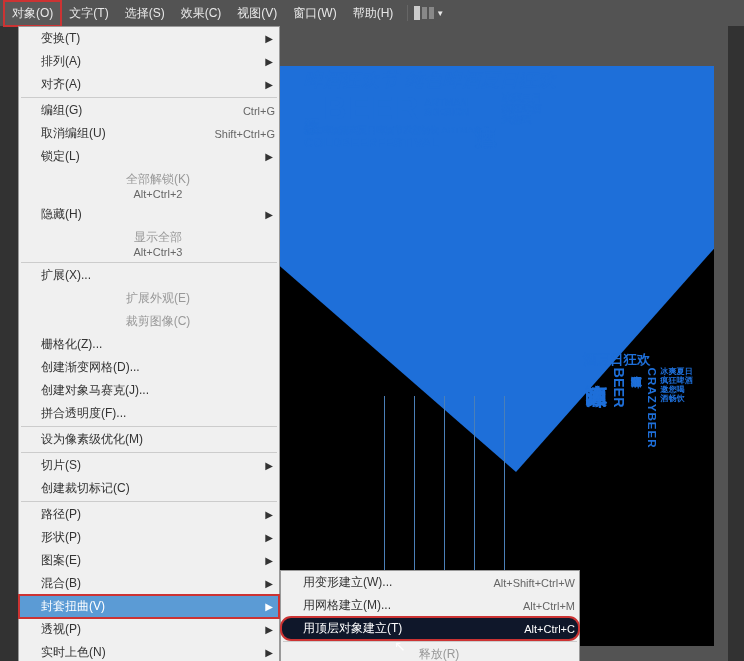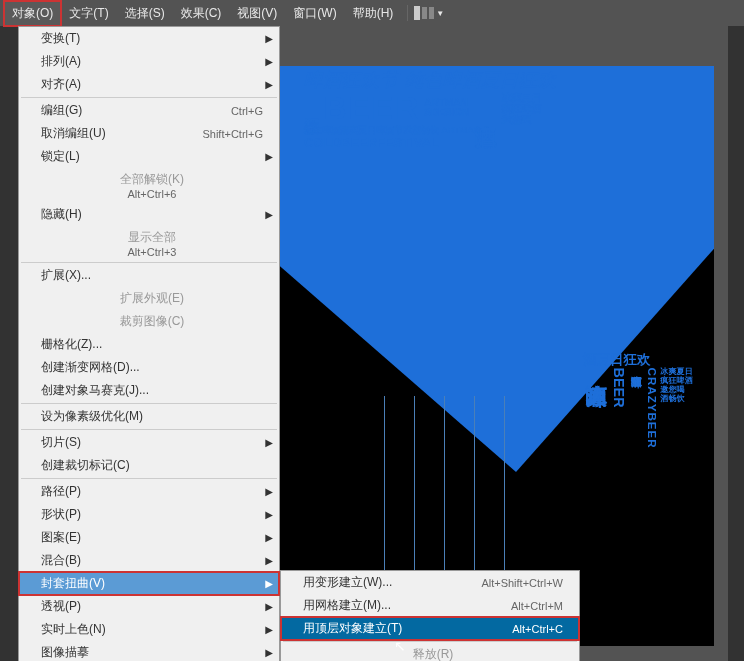--- a/index.html
+++ b/index.html
@@ -9,30 +9,30 @@
     .menubar-item { padding: 4px 8px; cursor: pointer; text-align: right; }
     .menubar-item.active { background: #5a5a5a; outline: 2px solid #cc3333; outline-offset: -1px; }
     .menubar-sep { width: 1px; height: 16px; background: #666; margin: 0 6px; }
     .layout-icon { width: 20px; height: 16px; display: flex; align-items: center; gap: 2px; }
     .layout-icon span { width: 6px; height: 12px; background: #888; }
     .layout-icon span:first-child { background: #ccc; height: 14px; }
     .dropdown-arrow { font-size: 8px; margin-left: 2px; }
     
     .main-menu { position: absolute; top: 26px; left: 18px; width: 262px; background: #f0f0f0; border: 1px solid #999; font-size: 12px; color: #333; z-index: 10; }
     .menu-sep { height: 1px; background: #ccc; margin: 1px 2px; }
-    .menu-item { display: flex; align-items: center; padding: 3px 16px 3px 22px; position: relative; cursor: pointer; }
+    .menu-item { display: flex; align-items: center; padding: 3px 4px 3px 22px; position: relative; cursor: pointer; }
     .menu-item.disabled { color: #999; cursor: default; flex-direction: column; }
     .menu-item.highlighted { background: #5b9bd5; color: #fff; outline: 2px solid #cc3333; outline-offset: -1px; }
     .menu-label { flex: 1; }
     .menu-shortcut { color: #666; font-size: 11px; }
     .menu-item.highlighted .menu-shortcut { color: #fff; }
     .menu-arrow { position: absolute; right: 6px; font-size: 10px; }
     
     .sub-menu { position: absolute; top: 570px; left: 280px; width: 300px; background: #f0f0f0; border: 1px solid #999; font-size: 12px; color: #333; z-index: 11; }
-    .sub-menu .menu-item.highlighted { background: #0369a1; color: #fff; outline: 2px solid #cc3333; outline-offset: -1px; }
+    .sub-menu .menu-item.highlighted { background: #0f172a; color: #fff; outline: 2px solid #cc3333; outline-offset: -1px; border-radius: 10px; }
     
     .canvas { position: absolute; top: 26px; left: 264px; width: 464px; height: 635px; background: #535353; }
     .artboard { position: absolute; top: 40px; left: 10px; width: 440px; height: 580px; background: #000; overflow: hidden; }
     .blue-shape { position: absolute; top: 0; left: 0; width: 100%; height: 70%; background: #1e6fd9; clip-path: polygon(0 0, 100% 0, 100% 45%, 55% 100%, 0 48%); }
     .beer-text { position: absolute; top: 5px; left: 30px; right: 10px; color: #1e6fd9; font-weight: bold; line-height: 1.1; }
     .beer-text .line1 { font-size: 18px; letter-spacing: 1px; }
     .beer-text .line1 span:first-child { font-style: italic; }
     .beer-text .beer-big { font-size: 32px; letter-spacing: 2px; }
     .beer-text .small { font-size: 9px; }
     .beer-text .med { font-size: 13px; }
@@ -84,21 +84,21 @@
     <div class="menu-item">
       <span class="menu-label">取消编组(U)</span>
       <span class="menu-shortcut">Shift+Ctrl+G</span>
     </div>
     <div class="menu-item">
       <span class="menu-label">锁定(L)</span>
       <span class="menu-arrow">▶</span>
     </div>
     <div class="menu-item disabled">
       <span class="menu-label">全部解锁(K)</span>
-      <span class="menu-shortcut">Alt+Ctrl+6</span>
+      <span class="menu-shortcut">Alt+Ctrl+2</span>
     </div>
     <div class="menu-item">
       <span class="menu-label">隐藏(H)</span>
       <span class="menu-arrow">▶</span>
     </div>
     <div class="menu-item disabled">
       <span class="menu-label">显示全部</span>
       <span class="menu-shortcut">Alt+Ctrl+3</span>
     </div>
     <div class="menu-sep"></div>
@@ -112,20 +112,23 @@
       <span class="menu-label">裁剪图像(C)</span>
     </div>
     <div class="menu-item">
       <span class="menu-label">栅格化(Z)...</span>
     </div>
     <div class="menu-item">
       <span class="menu-label">创建渐变网格(D)...</span>
     </div>
     <div class="menu-item">
       <span class="menu-label">创建对象马赛克(J)...</span>
+    </div>
+    <div class="menu-item">
+      <span class="menu-label">拼合透明度(F)...</span>
     </div>
     <div class="menu-sep"></div>
     <div class="menu-item">
       <span class="menu-label">设为像素级优化(M)</span>
     </div>
     <div class="menu-sep"></div>
     <div class="menu-item">
       <span class="menu-label">切片(S)</span>
       <span class="menu-arrow">▶</span>
     </div>

